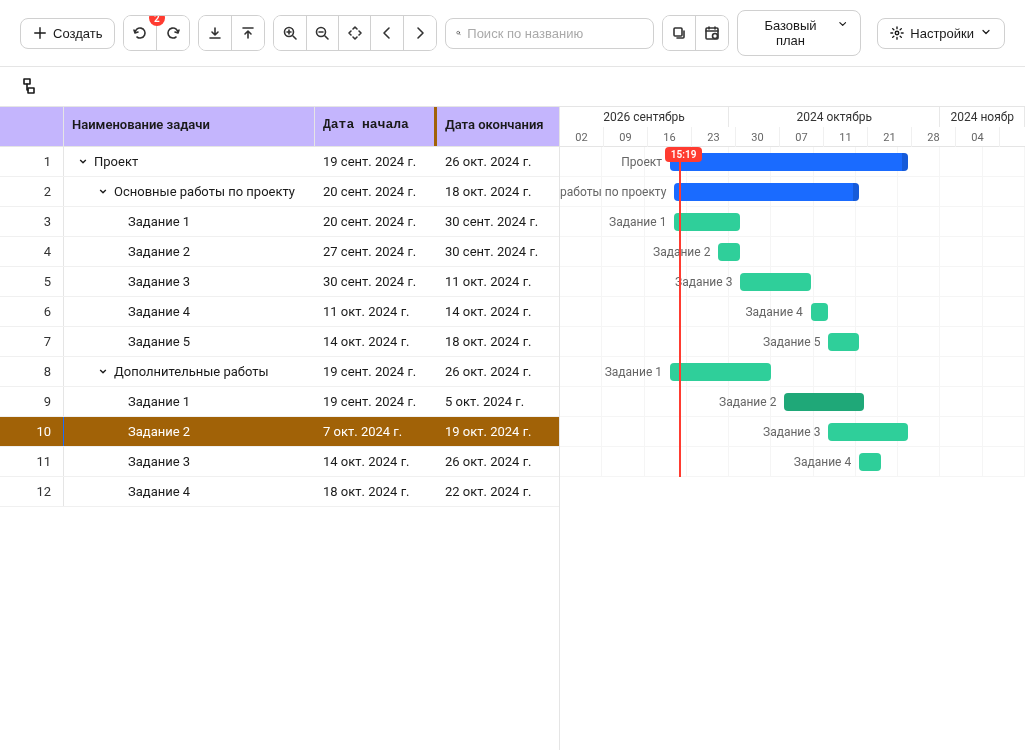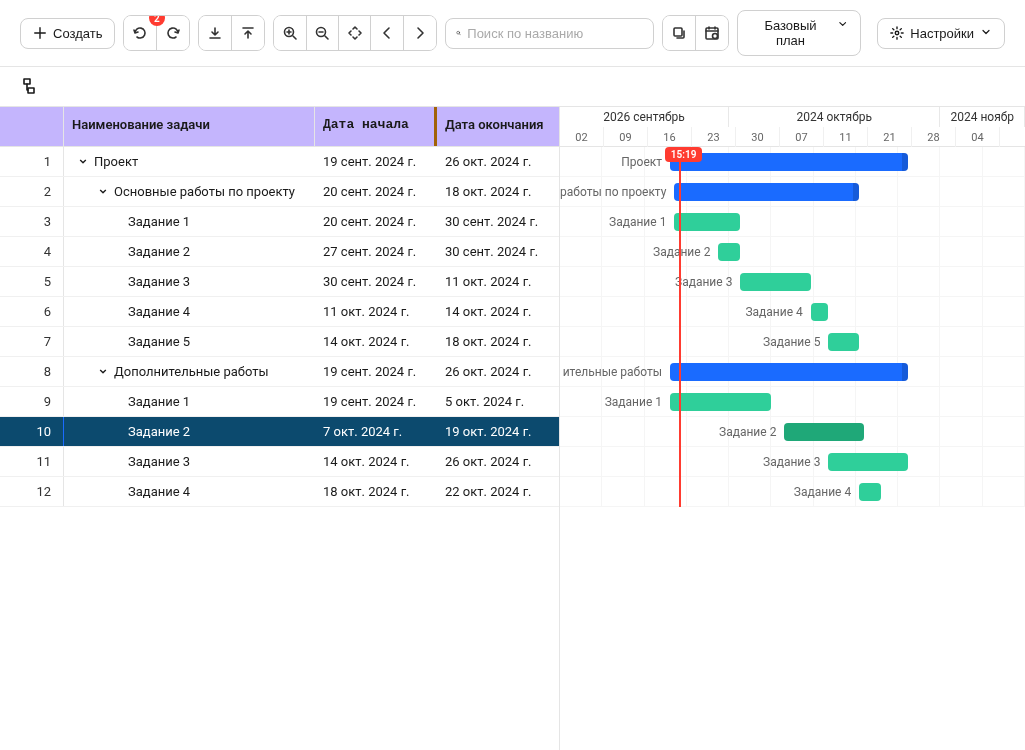--- a/index.html
+++ b/index.html
@@ -31,21 +31,21 @@
 
 .grid-row { display: flex; height: 30px; align-items: center; border-bottom: 1px solid #f0f0f0; font-size: 13px; }
 .gr-num { width: 64px; text-align: right; padding-right: 12px; border-right: 1px solid #e5e5e5; color: #333; height: 100%; display: flex; align-items: center; justify-content: flex-end; }
 .gr-name { flex: 1; padding-left: 8px; display: flex; align-items: center; gap: 4px; }
 .gr-start { width: 122px; padding-left: 8px; }
 .gr-end { width: 122px; padding-left: 8px; }
 .indent-0 { padding-left: 12px; }
 .indent-1 { padding-left: 32px; }
 .indent-2 { padding-left: 64px; }
 .chev { display: inline-flex; width: 14px; height: 14px; align-items: center; justify-content: center; }
-.grid-row.selected { background: #0c4a6e; color: #fff; }
+.grid-row.selected { background: #a16207; color: #fff; }
 .grid-row.selected .gr-num { color: #fff; border-right-color: #1a6bff; }
 
 .gantt { flex: 1; position: relative; overflow: hidden; }
 .gantt-header { height: 40px; border-bottom: 1px solid #e5e5e5; position: relative; }
 .gantt-months { display: flex; height: 20px; font-size: 12px; color: #333; }
 .gantt-month { text-align: center; border-right: 1px solid #e8e8e8; display: flex; align-items: center; justify-content: center; }
 .gantt-days { display: flex; height: 20px; font-size: 11px; color: #666; position: relative; }
 .gantt-day { width: 44px; text-align: center; border-right: 1px solid #f0f0f0; display: flex; align-items: center; justify-content: center; }
 .time-badge { position: absolute; background: #ff3b30; color: #fff; font-size: 10px; padding: 2px 6px; border-radius: 4px; top: 20px; z-index: 5; font-weight: 600; }
 
@@ -375,25 +375,20 @@
           <div class="bar bar-green" style="left:250.8px;width:17.599999999999977px">
             <span class="bar-label">Задание 4</span>
           </div>
         </div>
         <div class="gantt-row">
           <div class="bar bar-green" style="left:268.4px;width:30.800000000000008px">
             <span class="bar-label">Задание 5</span>
           </div>
         </div>
         <div class="gantt-row">
-          <div class="bar bar-blue bar-end-cap" style="left:110px;width:237.60000000000002px">
-            <span class="bar-label">ительные работы</span>
-          </div>
-        </div>
-        <div class="gantt-row">
           <div class="bar bar-green" style="left:110px;width:101.19999999999999px">
             <span class="bar-label">Задание 1</span>
           </div>
         </div>
         <div class="gantt-row">
           <div class="bar bar-darkgreen" style="left:224.39999999999998px;width:79.20000000000003px">
             <span class="bar-label">Задание 2</span>
           </div>
         </div>
         <div class="gantt-row">

